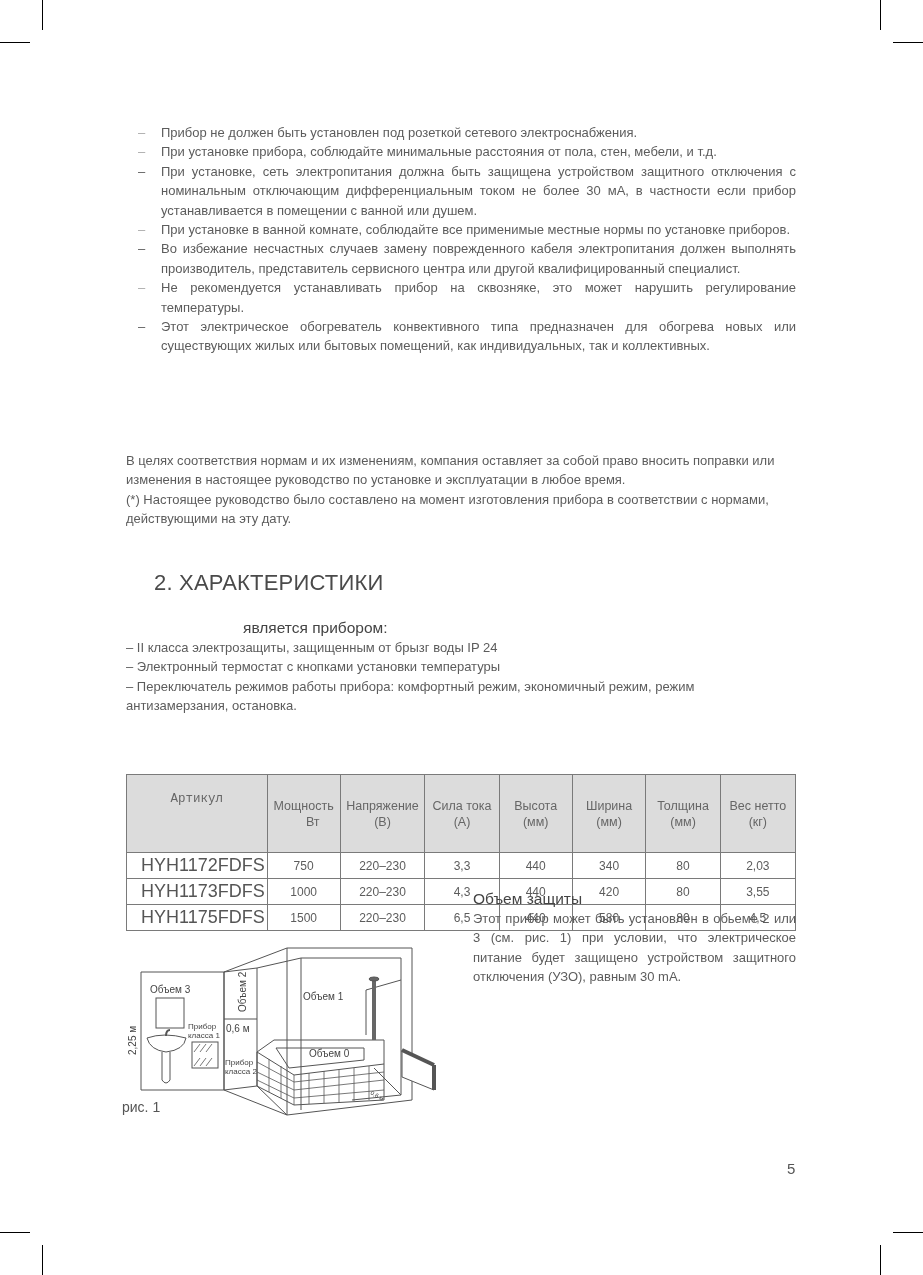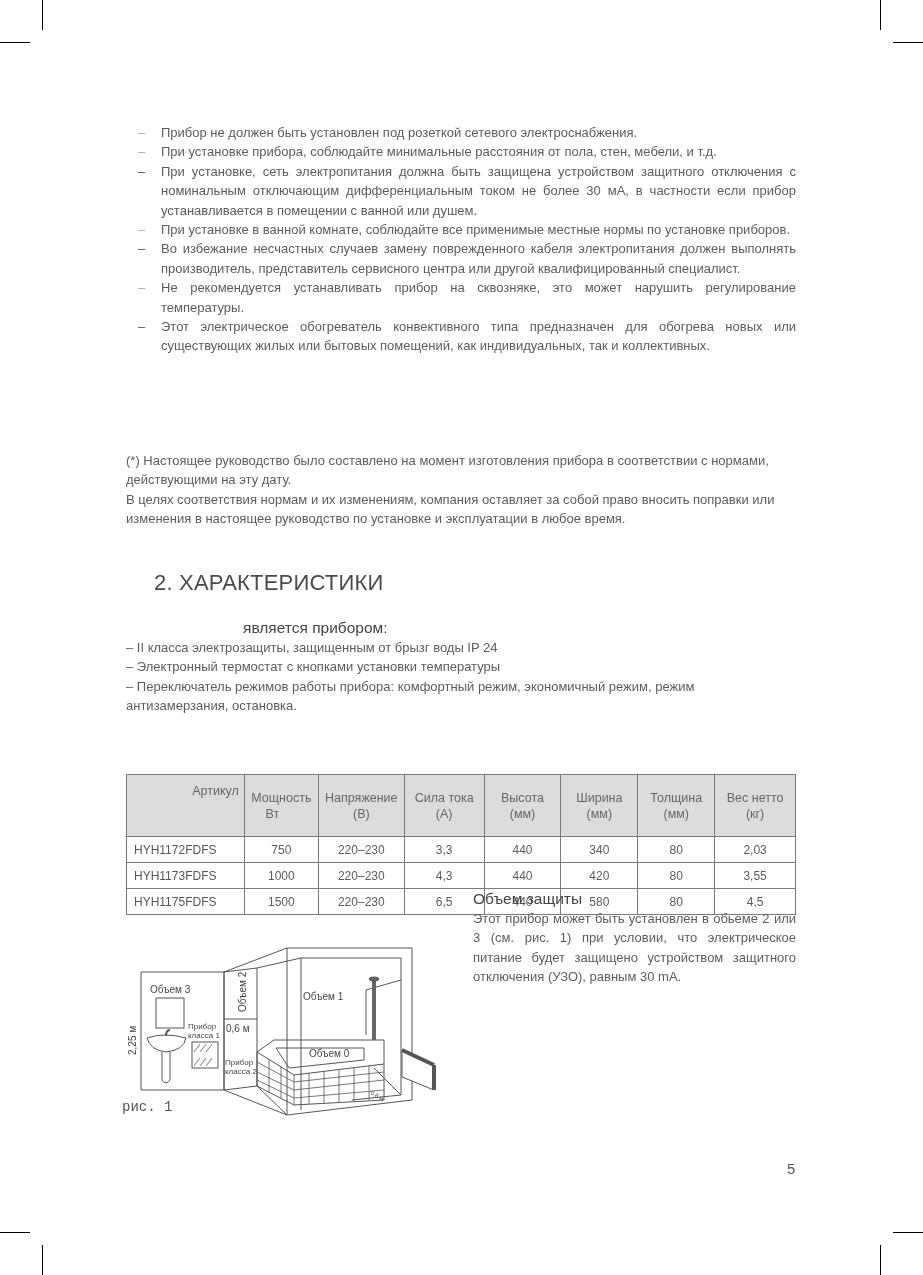--- a/index.html
+++ b/index.html
@@ -16,26 +16,26 @@
   .note p { margin: 0; }
   .h2 { position: absolute; top: 570px; left: 0; font-size: 22px; color: #4a4a4a; letter-spacing: 0.2px; margin-left: 28px; }
   .spec { position: absolute; top: 618px; left: 0; width: 670px; font-size: 13px; line-height: 19.4px; color: #5c5c5c; }
   .spec .sub { font-size: 15.5px; color: #444; line-height: 20px; }
   .spec .sub.indent { padding-left: 117px; }
   .spec p { margin: 0; }
   table.specs { position: absolute; top: 774px; left: 0; width: 670px; border-collapse: collapse;
                 font-size: 12.5px; color: #5c5c5c; }
   table.specs th, table.specs td { border: 1px solid #7a7a7a; text-align: center; padding: 0 2px; }
   table.specs th { background: #dcdcdc; font-weight: normal; font-size: 12.5px; line-height: 16px; height: 45px; vertical-align: middle; color: #666; }
-  table.specs th:first-child { text-align: right; vertical-align: top; padding: 8px 5px; }
+  table.specs th:first-child { text-align: center; vertical-align: top; padding: 16px 5px; font-family: Liberation Mono, monospace; }
   table.specs td { height: 25px; font-size: 12px; }
-  table.specs td:first-child { font-size: 12px; color: #555; text-align: left; padding-left: 7px; }
+  table.specs td:first-child { font-size: 18px; color: #555; text-align: left; padding-left: 14px; }
   .fig { position: absolute; top: 940px; left: -12px; width: 340px; height: 185px; }
   .fig svg { width: 340px; height: 185px; }
-  .figcap { position: absolute; top: 1099px; left: -4px; font-size: 14px; color: #555; font-family: Liberation Mono, monospace; }
+  .figcap { position: absolute; top: 1099px; left: -4px; font-size: 14px; color: #555; }
   .prot { position: absolute; top: 889px; left: 347px; width: 323px; }
   .prot .title { font-size: 15.5px; color: #444; line-height: 20px; }
   .prot .body { font-size: 13px; line-height: 19.4px; color: #5c5c5c; text-align: justify; text-align-last: left; }
   .pageno { position: absolute; top: 1160px; left: 787px; font-size: 15px; color: #555; }
   .svgtext { font-family: "Liberation Sans", sans-serif; fill: #444; }
 </style>
 </head>
 <body>
 
 <div class="crop" style="left:42px;top:0;width:1px;height:30px;"></div>
@@ -53,22 +53,22 @@
     <li class="light"><span class="dash">–</span><span>Прибор не должен быть установлен под розеткой сетевого электроснабжения.</span></li>
     <li class="light"><span class="dash">–</span><span>При установке прибора, соблюдайте минимальные расстояния от пола, стен, мебели, и т.д.</span></li>
     <li><span class="dash">–</span><span>При установке, сеть электропитания должна быть защищена устройством защитного отключения с номинальным отключающим дифференциальным током не более 30 мА, в частности если прибор устанавливается в помещении с ванной или душем.</span></li>
     <li class="light"><span class="dash">–</span><span>При установке в ванной комнате, соблюдайте все применимые местные нормы по установке приборов.</span></li>
     <li><span class="dash">–</span><span>Во избежание несчастных случаев замену поврежденного кабеля электропитания должен выполнять производитель, представитель сервисного центра или другой квалифицированный специалист.</span></li>
     <li class="light"><span class="dash">–</span><span>Не рекомендуется устанавливать прибор на сквозняке, это может нарушить регулирование температуры.</span></li>
     <li><span class="dash">–</span><span>Этот электрическое обогреватель конвективного типа предназначен для обогрева новых или существующих жилых или бытовых помещений, как индивидуальных, так и коллективных.</span></li>
   </ul>
 
   <div class="note">
+    <p>В целях соответствия нормам и их изменениям, компания оставляет за собой право вносить поправки или изменения в настоящее руководство по установке и эксплуатации в любое время.</p>
     <p>(*) Настоящее руководство было составлено на момент изготовления прибора в соответствии с нормами, действующими на эту дату.</p>
-    <p>В целях соответствия нормам и их изменениям, компания оставляет за собой право вносить поправки или изменения в настоящее руководство по установке и эксплуатации в любое время.</p>
   </div>
 
   <div class="h2">2. ХАРАКТЕРИСТИКИ</div>
 
   <div class="spec">
     <p class="sub indent">является прибором:</p>
     <p>– II класса электрозащиты, защищенным от брызг воды IP 24</p>
     <p>– Электронный термостат с кнопками установки температуры</p>
     <p>– Переключатель режимов работы прибора: комфортный режим, экономичный режим, режим антизамерзания, остановка.</p>
   </div>
@@ -82,21 +82,21 @@
       <col style="width:77px">
         <col style="width:77px">
         <col style="width:77px">
         <col style="width:81px">
     </colgroup>
     <thead>
       <tr>
         <th><span>Артикул</span></th>
         <th>
             <div>Мощность</div>
-            <div style="text-align:center;padding-right:18px">Вт</div>
+            <div style="text-align:right;padding-right:18px">Вт</div>
           </th>
         <th>
             <div>Напряжение</div>
             <div>(В)</div>
           </th>
         <th>
             <div>Сила тока</div>
             <div>(А)</div>
           </th>
         <th>

